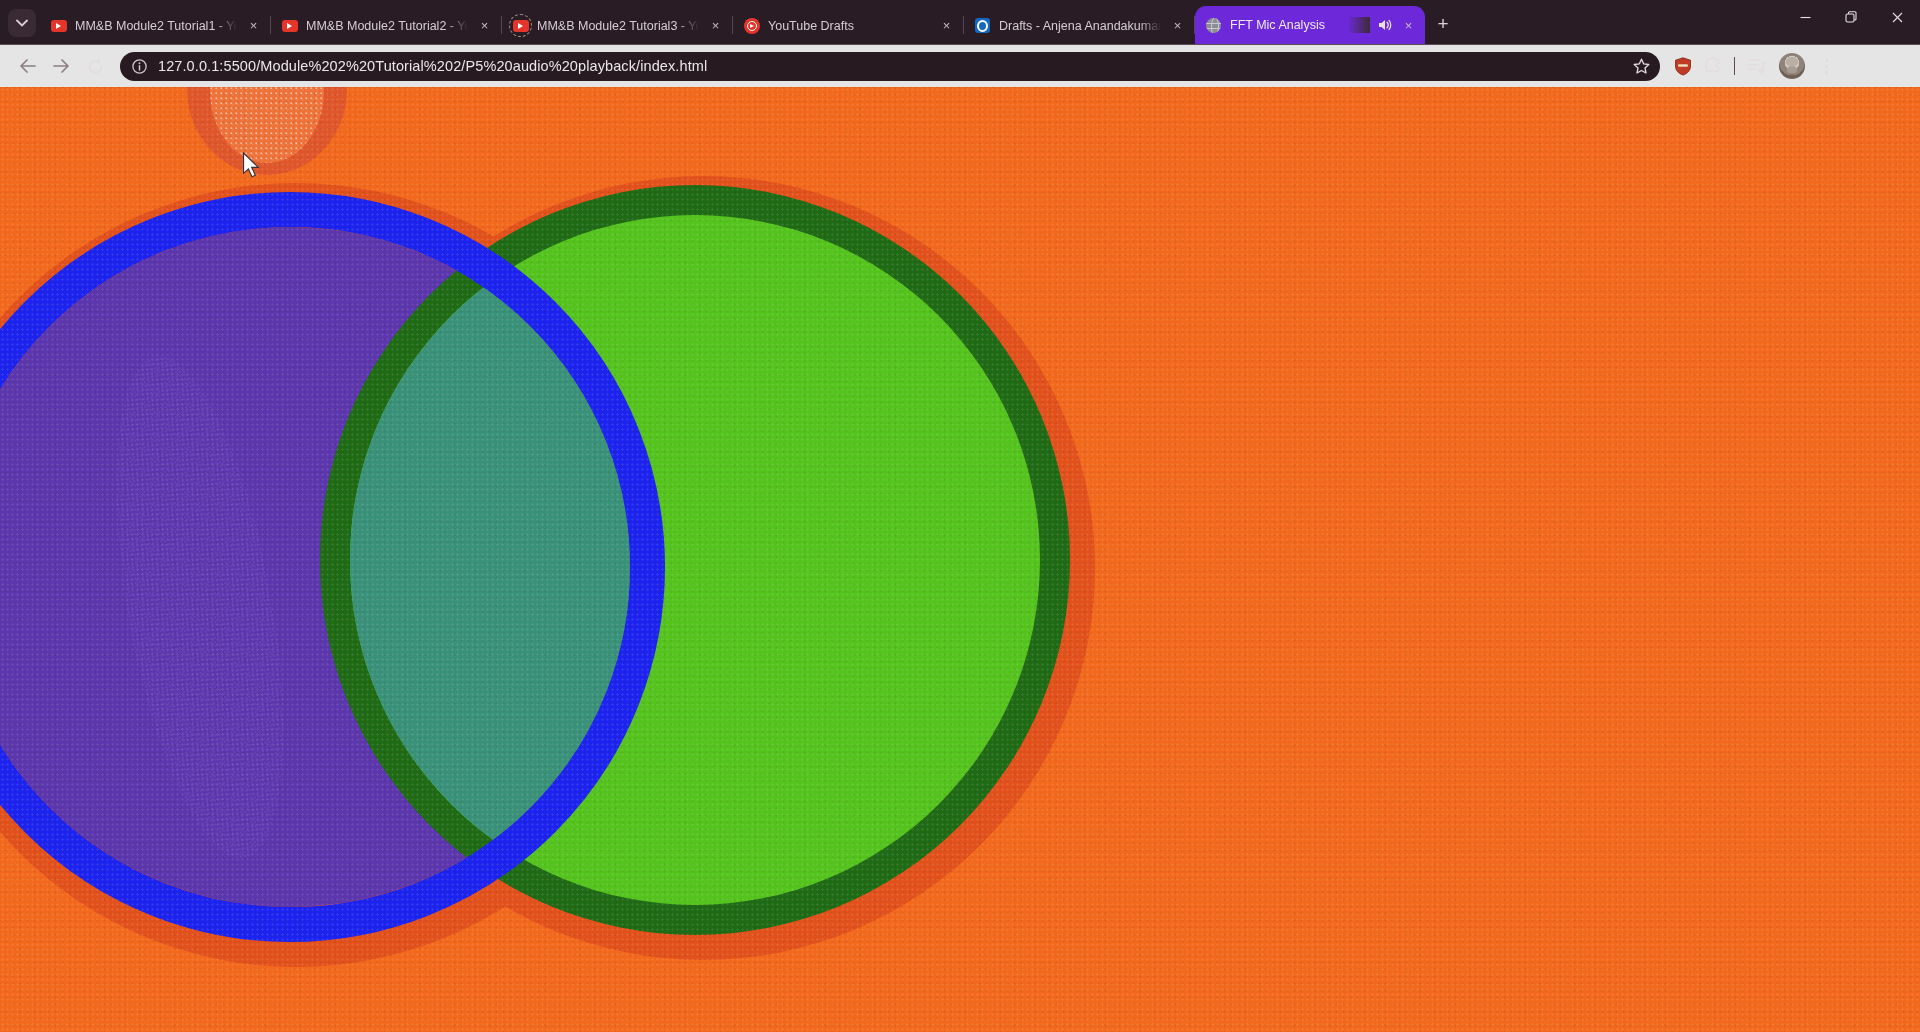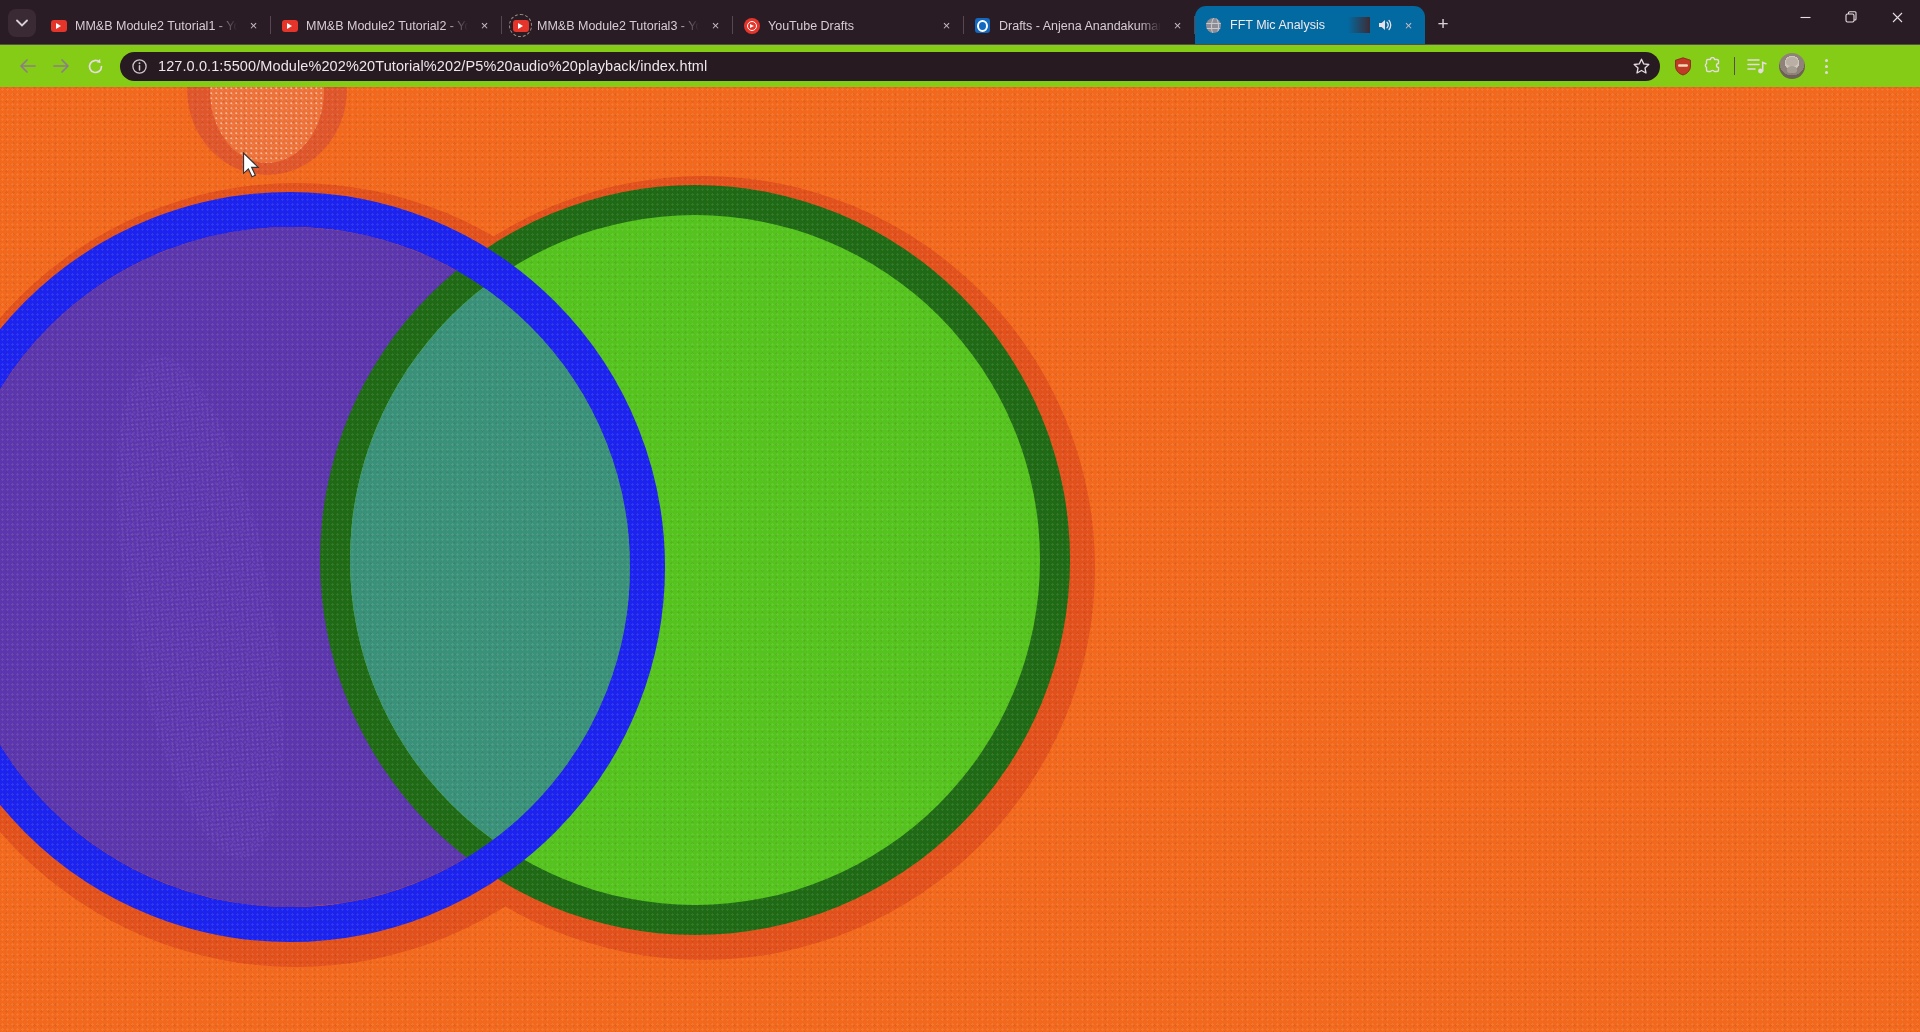--- a/index.html
+++ b/index.html
@@ -26,21 +26,21 @@
   }
   .tab .title {
     flex:1; white-space:nowrap; overflow:hidden; position:relative; height:16px; line-height:16px;
   }
   .tab .title::after {
     content:""; position:absolute; right:0; top:0; width:22px; height:100%;
     background:linear-gradient(to right, rgba(42,28,36,0), #2A1C24);
   }
   .tab.active .title::after { background:linear-gradient(to right, rgba(61,43,52,0), #3D2B34); }
   .tab.active {
-    background:#0369a1; border-radius:11px 11px 0 0; height:38px; color:#F0EAEE;
+    background:#6d28d9; border-radius:11px 11px 0 0; height:38px; color:#F0EAEE;
   }
   .tab-sep { width:1px; height:18px; background:#57ururu; background:#574752; margin-bottom:10px; }
   .tab-close {
     width:17px; height:17px; border-radius:50%; display:flex; align-items:center;
     justify-content:center; font-size:13px; color:#C8BCC4; flex:0 0 auto; line-height:1;
   }
   .newtab {
     width:28px; height:28px; margin:0 0 6px 4px; border-radius:50%;
     display:flex; align-items:center; justify-content:center;
     color:#D9CFD6; font-size:19px; font-weight:400;
@@ -65,21 +65,21 @@
   .fav-outlook { width:15px; height:15px; background:#1269BF; border-radius:3px;
                  display:flex; align-items:center; justify-content:center; }
   .fav-outlook::after { content:""; width:7px; height:8px; border:2px solid #fff; border-radius:50%; }
   .fav-globe { width:15px; height:15px; border-radius:50%; background:#8D8D95; position:relative; overflow:hidden; }
   .fav-globe::before { content:""; position:absolute; left:4.5px; top:-1px; width:6px; height:17px;
                  border:1.2px solid #C9C9CF; border-radius:50%; }
   .fav-globe::after { content:""; position:absolute; left:-1px; top:5.5px; width:17px; height:4px;
                  border-top:1.2px solid #C9C9CF; border-bottom:1.2px solid #C9C9CF; }
 
   .toolbar {
-    height:43px; background:#84cc16; border-top:1px solid #5A4A54;
+    height:43px; background:#e5e5e5; border-top:1px solid #5A4A54;
     display:flex; align-items:center; padding:0 12px; gap:4px; flex:0 0 auto;
   }
   .nav-btn { width:30px; height:30px; display:flex; align-items:center; justify-content:center; border-radius:50%; }
   .omnibox {
     flex:0 0 auto; width:1540px; height:29px; background:#271A21; border-radius:15px;
     display:flex; align-items:center; padding:0 10px 0 4px; gap:8px; margin-left:6px;
   }
   .site-info { width:22px; height:22px; border-radius:50%; display:flex; align-items:center;
                justify-content:center; margin-left:4px; }
   .url-text { flex:1; color:#ECE7EA; font-size:14.5px; white-space:nowrap; overflow:hidden; letter-spacing:0.1px; }

